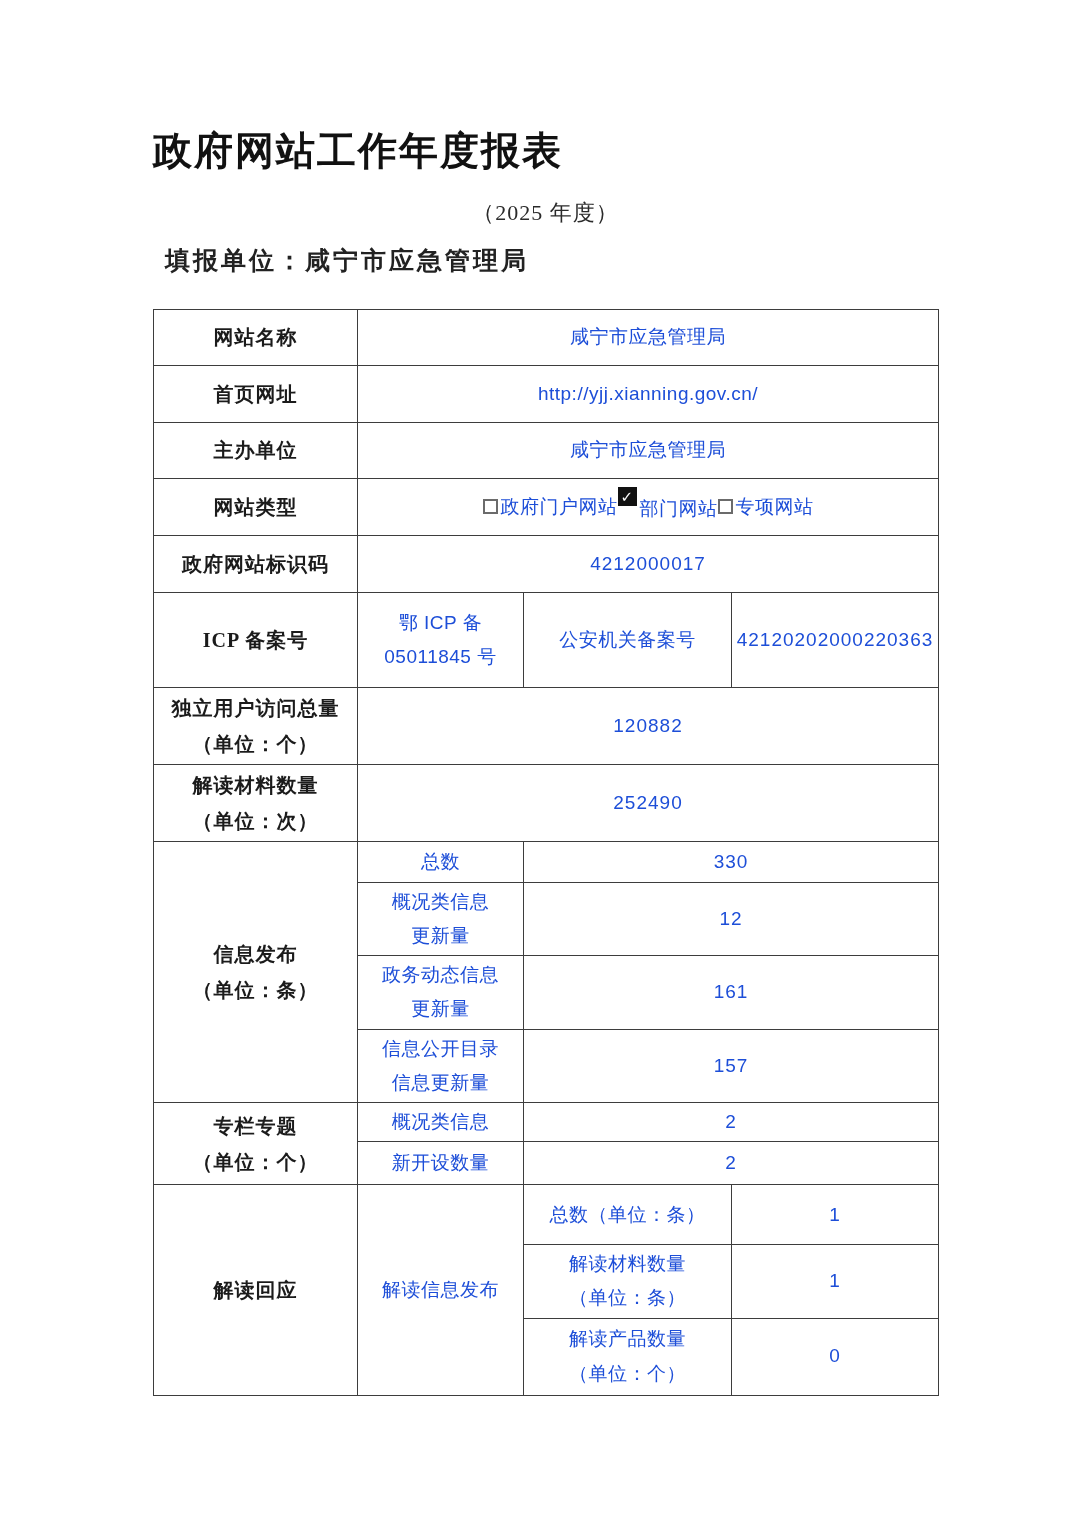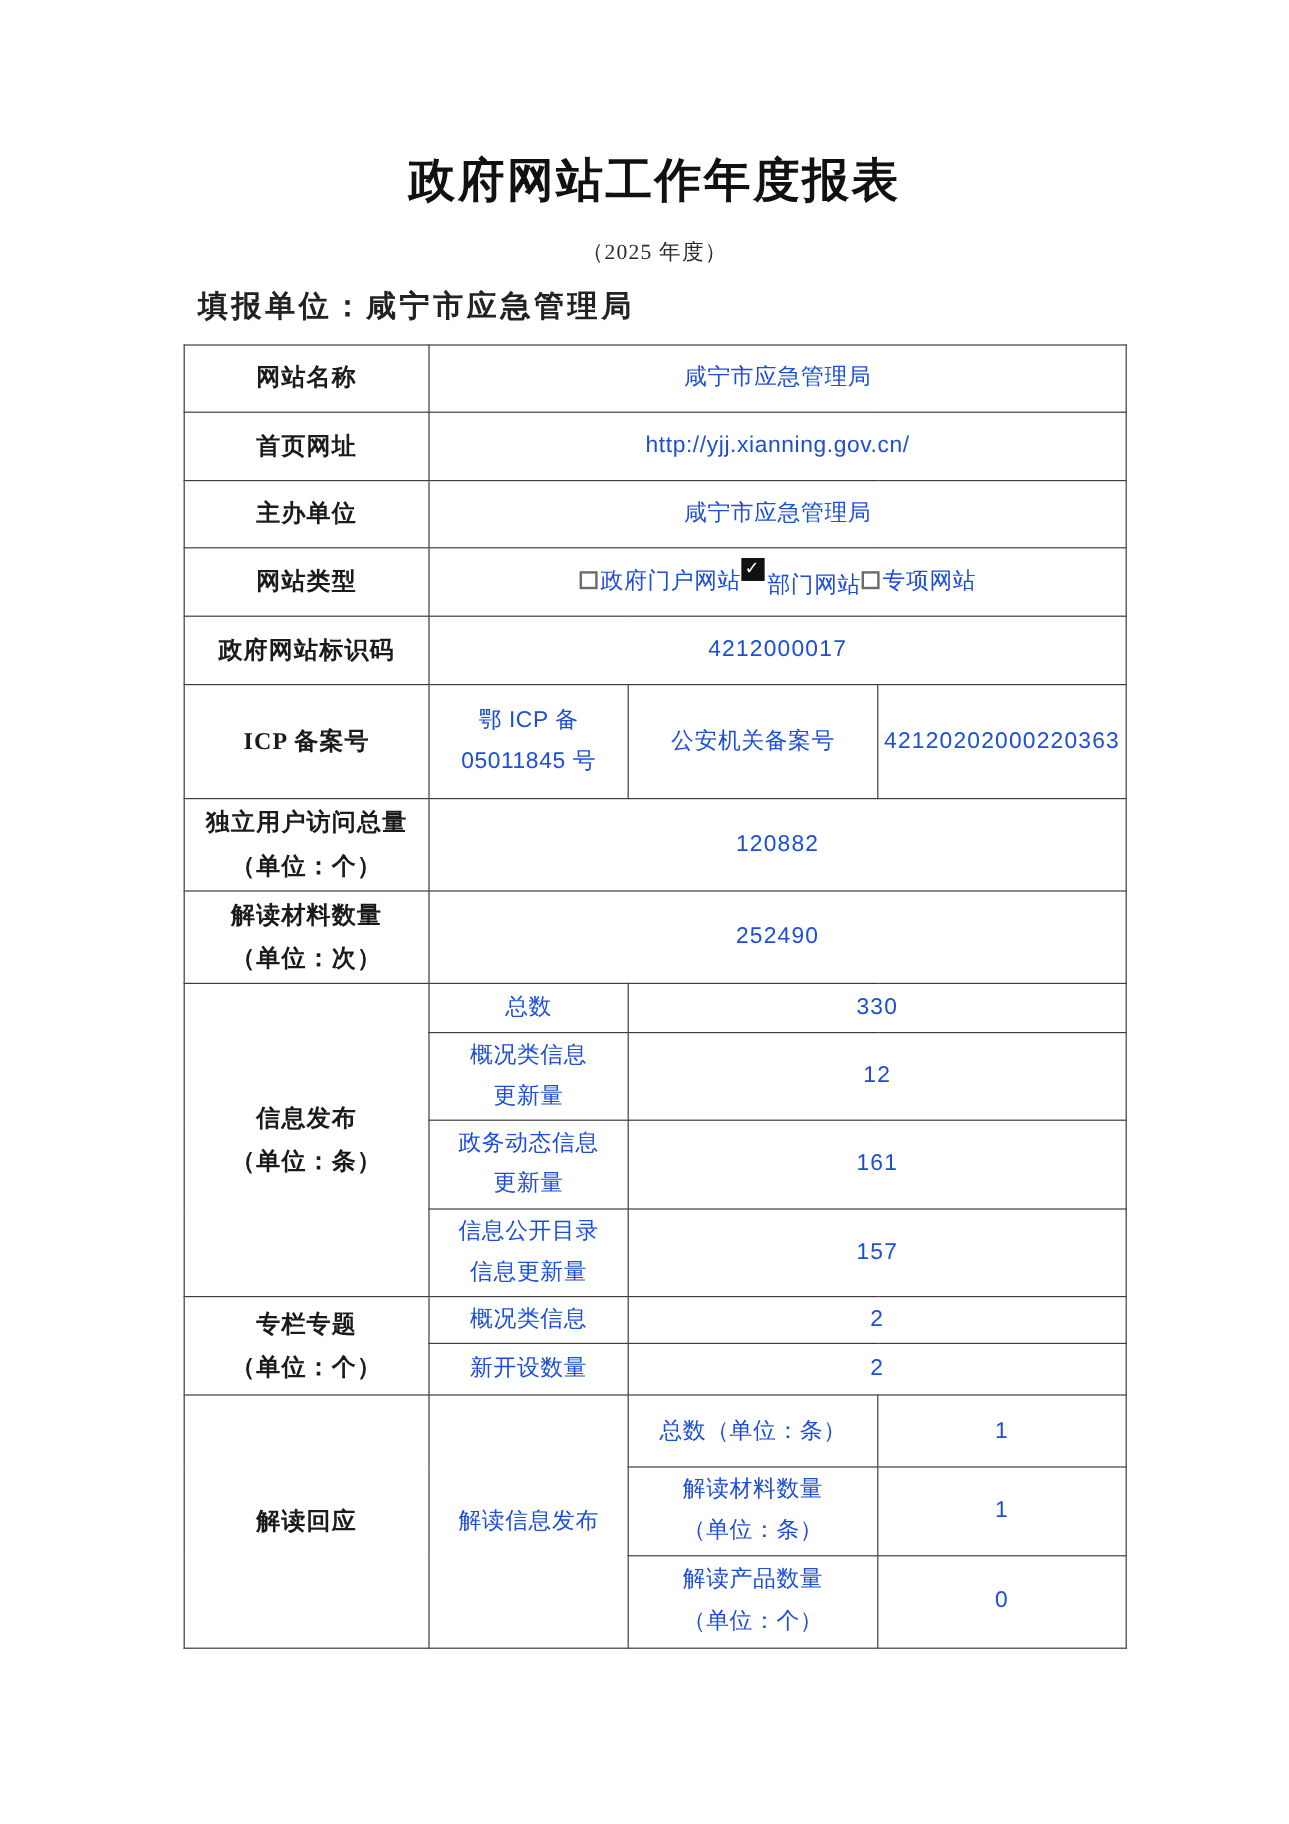--- a/index.html
+++ b/index.html
@@ -9,45 +9,44 @@
     font-family: "Liberation Serif", "DejaVu Serif", serif;
     color: #1b1b1b;
     overflow: hidden;
   }
   .doc {
     position: relative;
     width: 1074px; height: 1520px;
     padding: 130px 136px 0 153px;
   }
   .title {
-    text-align: center;
     font-size: 39px;
     font-weight: 900;
     letter-spacing: 2px;
     line-height: 1.1;
     color: #111;
   }
   .subtitle {
     text-align: center;
     margin-top: 25px;
-    font-size: 18px;
+    font-size: 22px;
     font-weight: 400;
     letter-spacing: 1px;
     color: #2a2a2a;
   }
   .fill-unit {
     margin-top: 16px;
     padding-left: 12px;
     font-size: 25px;
     font-weight: 600;
     letter-spacing: 3px;
     color: #222;
   }
   table.report {
-    margin-top: 16px;
+    margin-top: 32px;
     width: 785px;
     border-collapse: collapse;
     table-layout: fixed;
   }
   table.report td {
     border: 1px solid #3d3d3d;
     text-align: center;
     vertical-align: middle;
     padding: 2px 6px;
   }

